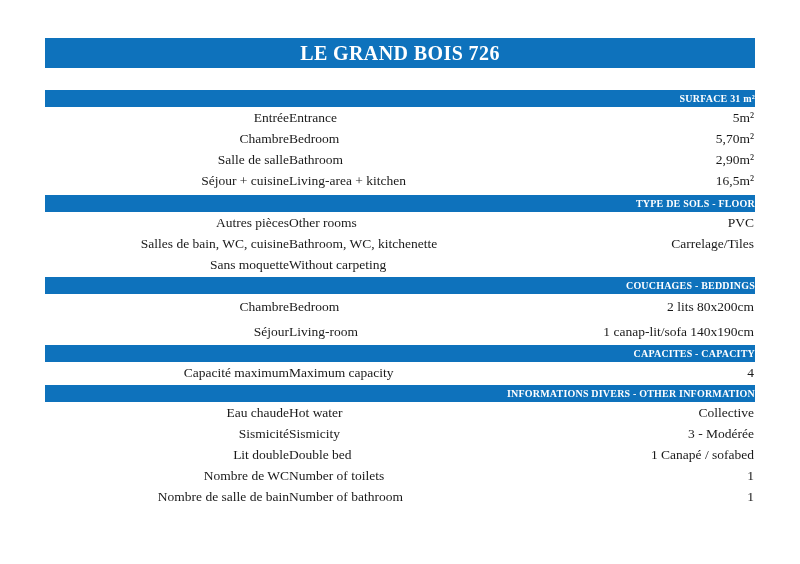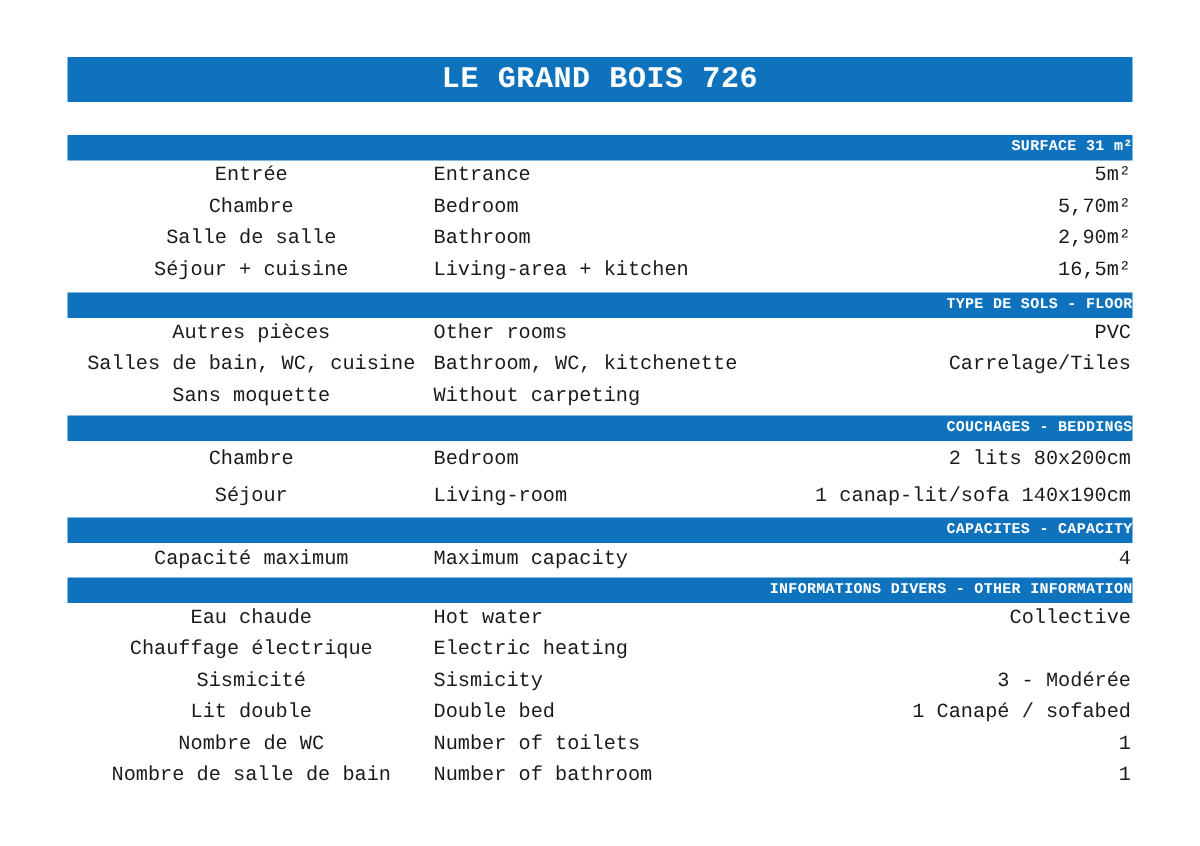--- a/index.html
+++ b/index.html
@@ -1,20 +1,20 @@
 <!DOCTYPE html>
 <html style="--blue: #0E72BC; --text: #1a1a1a;"><head>
 <meta charset="utf-8">
 <style>
   :root { --blue:#0E72BC; --text:#1a1a1a; }
   * { box-sizing:border-box; }
   html,body { margin:0; padding:0; background:#ffffff; }
   .page {
     position:relative; width:800px; height:564px; background:#ffffff;
-    font-family:Liberation Mono, monospace; color:var(--text); overflow:hidden;
+    font-family:Liberation Serif, serif; color:var(--text); overflow:hidden;
   }
   .content { position:absolute; left:45px; top:38px; width:710px; }
   .title-bar {
     height:30px; background:var(--blue); color:#ffffff;
     display:flex; align-items:center; justify-content:center;
     font-weight:700; font-size:20px; letter-spacing:0.4px;
   }
   .sec-header {
     height:17px; background:var(--blue); color:#ffffff;
     font-weight:700; font-size:10px; line-height:17px;
@@ -24,21 +24,21 @@
   .sec-floor    .sec-header { margin-top:4px; }
   .sec-beddings .sec-header { margin-top:2px; }
   .sec-capacity .sec-header { margin-top:1px; }
   .sec-info     .sec-header { margin-top:1px; }
   .row {
     display:grid; grid-template-columns:243px 1fr auto;
     align-items:center; height:21px; font-size:13.5px; padding:0 1px;
   }
   .sec-beddings .row { height:25px; }
   .sec-capacity .row { height:22px; }
-  .cell-fr { text-align:center; white-space:nowrap; }
+  .cell-fr { text-align:right; white-space:nowrap; }
   .cell-en { text-align:left; white-space:nowrap; }
   .cell-val { text-align:center; white-space:nowrap; }
 </style>
 </head>
 <body>
 
 <div class="page">
   <div class="content">
 
     <div class="title-bar">
@@ -112,25 +112,20 @@
     </div>
 
     <div class="sec sec-info">
       <div class="sec-header">INFORMATIONS DIVERS - OTHER INFORMATION</div>
       <div class="row">
         <span class="cell-fr">Eau chaude</span>
         <span class="cell-en">Hot water</span>
         <span class="cell-val">Collective</span>
       </div>
       <div class="row">
-        <span class="cell-fr">Chauffage électrique</span>
-        <span class="cell-en">Electric heating</span>
-        <span class="cell-val"></span>
-      </div>
-      <div class="row">
         <span class="cell-fr">Sismicité</span>
         <span class="cell-en">Sismicity</span>
         <span class="cell-val">3 - Modérée</span>
       </div>
       <div class="row">
         <span class="cell-fr">Lit double</span>
         <span class="cell-en">Double bed</span>
         <span class="cell-val">1 Canapé / sofabed</span>
       </div>
       <div class="row">

